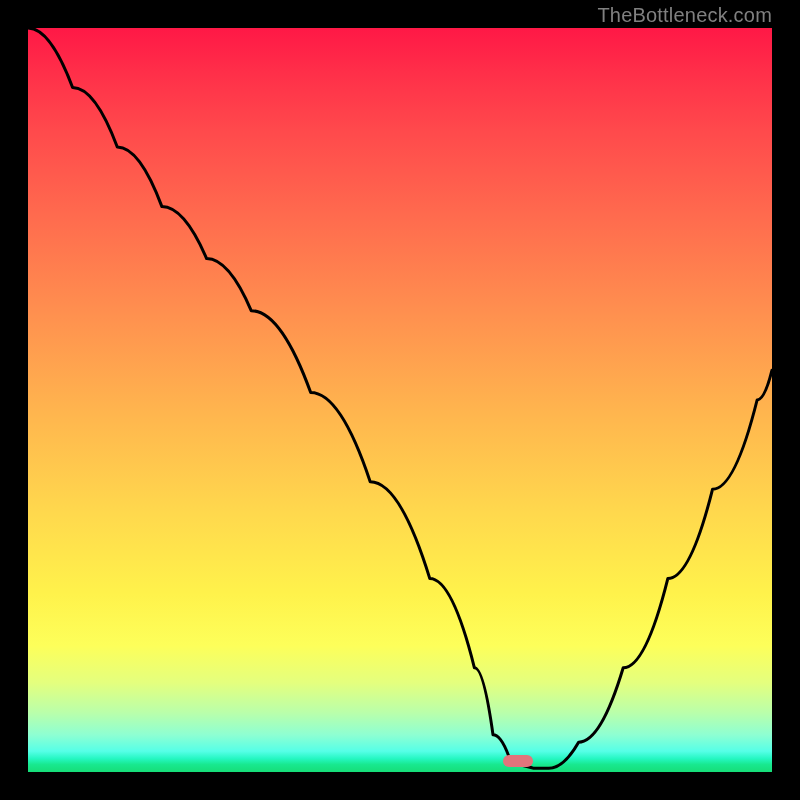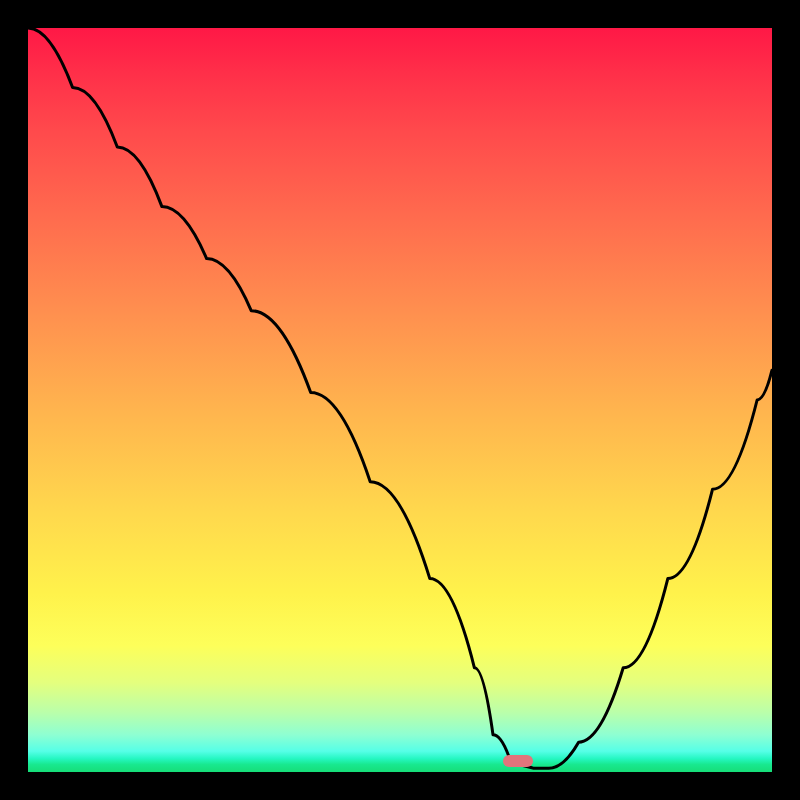--- a/index.html
+++ b/index.html
@@ -68,20 +68,21 @@
     position: absolute;
     inset: 0;
     z-index: 2;
   }
 </style>
 </head>
 <body>
 
 <div class="stage">
 
+  <div class="watermark">TheBottleneck.com</div>
 
   <div class="plot">
     <div class="gradient"></div>
 
     <svg class="curve" viewBox="0 0 744 744" preserveAspectRatio="none">
       <path d="M 0.0 0.0 Q 22.3 0.0 44.6 59.5 Q 67.0 59.5 89.3 119.0 Q 111.6 119.0 133.9 178.6 Q 156.2 178.6 178.6 230.6 Q 200.9 230.6 223.2 282.7 Q 253.0 282.7 282.7 364.6 Q 312.5 364.6 342.2 453.8 Q 372.0 453.8 401.8 550.6 Q 424.1 550.6 446.4 639.8 Q 455.7 639.8 465.0 706.8 Q 474.3 706.8 483.6 736.6 Q 494.8 736.6 505.9 740.3 Q 513.4 740.3 520.8 740.3 Q 535.7 740.3 550.6 714.2 Q 572.9 714.2 595.2 639.8 Q 617.5 639.8 639.8 550.6 Q 662.2 550.6 684.5 461.3 Q 706.8 461.3 729.1 372.0 Q 736.6 372.0 744.0 342.2" fill="none" stroke="#000" stroke-width="3" stroke-linecap="round" stroke-linejoin="round"></path>
     </svg>
 
     <div class="marker" style="width: 29.76px; left: 475.416px; top: 726.84px; background: rgb(226, 116, 124);"></div>
   </div>

